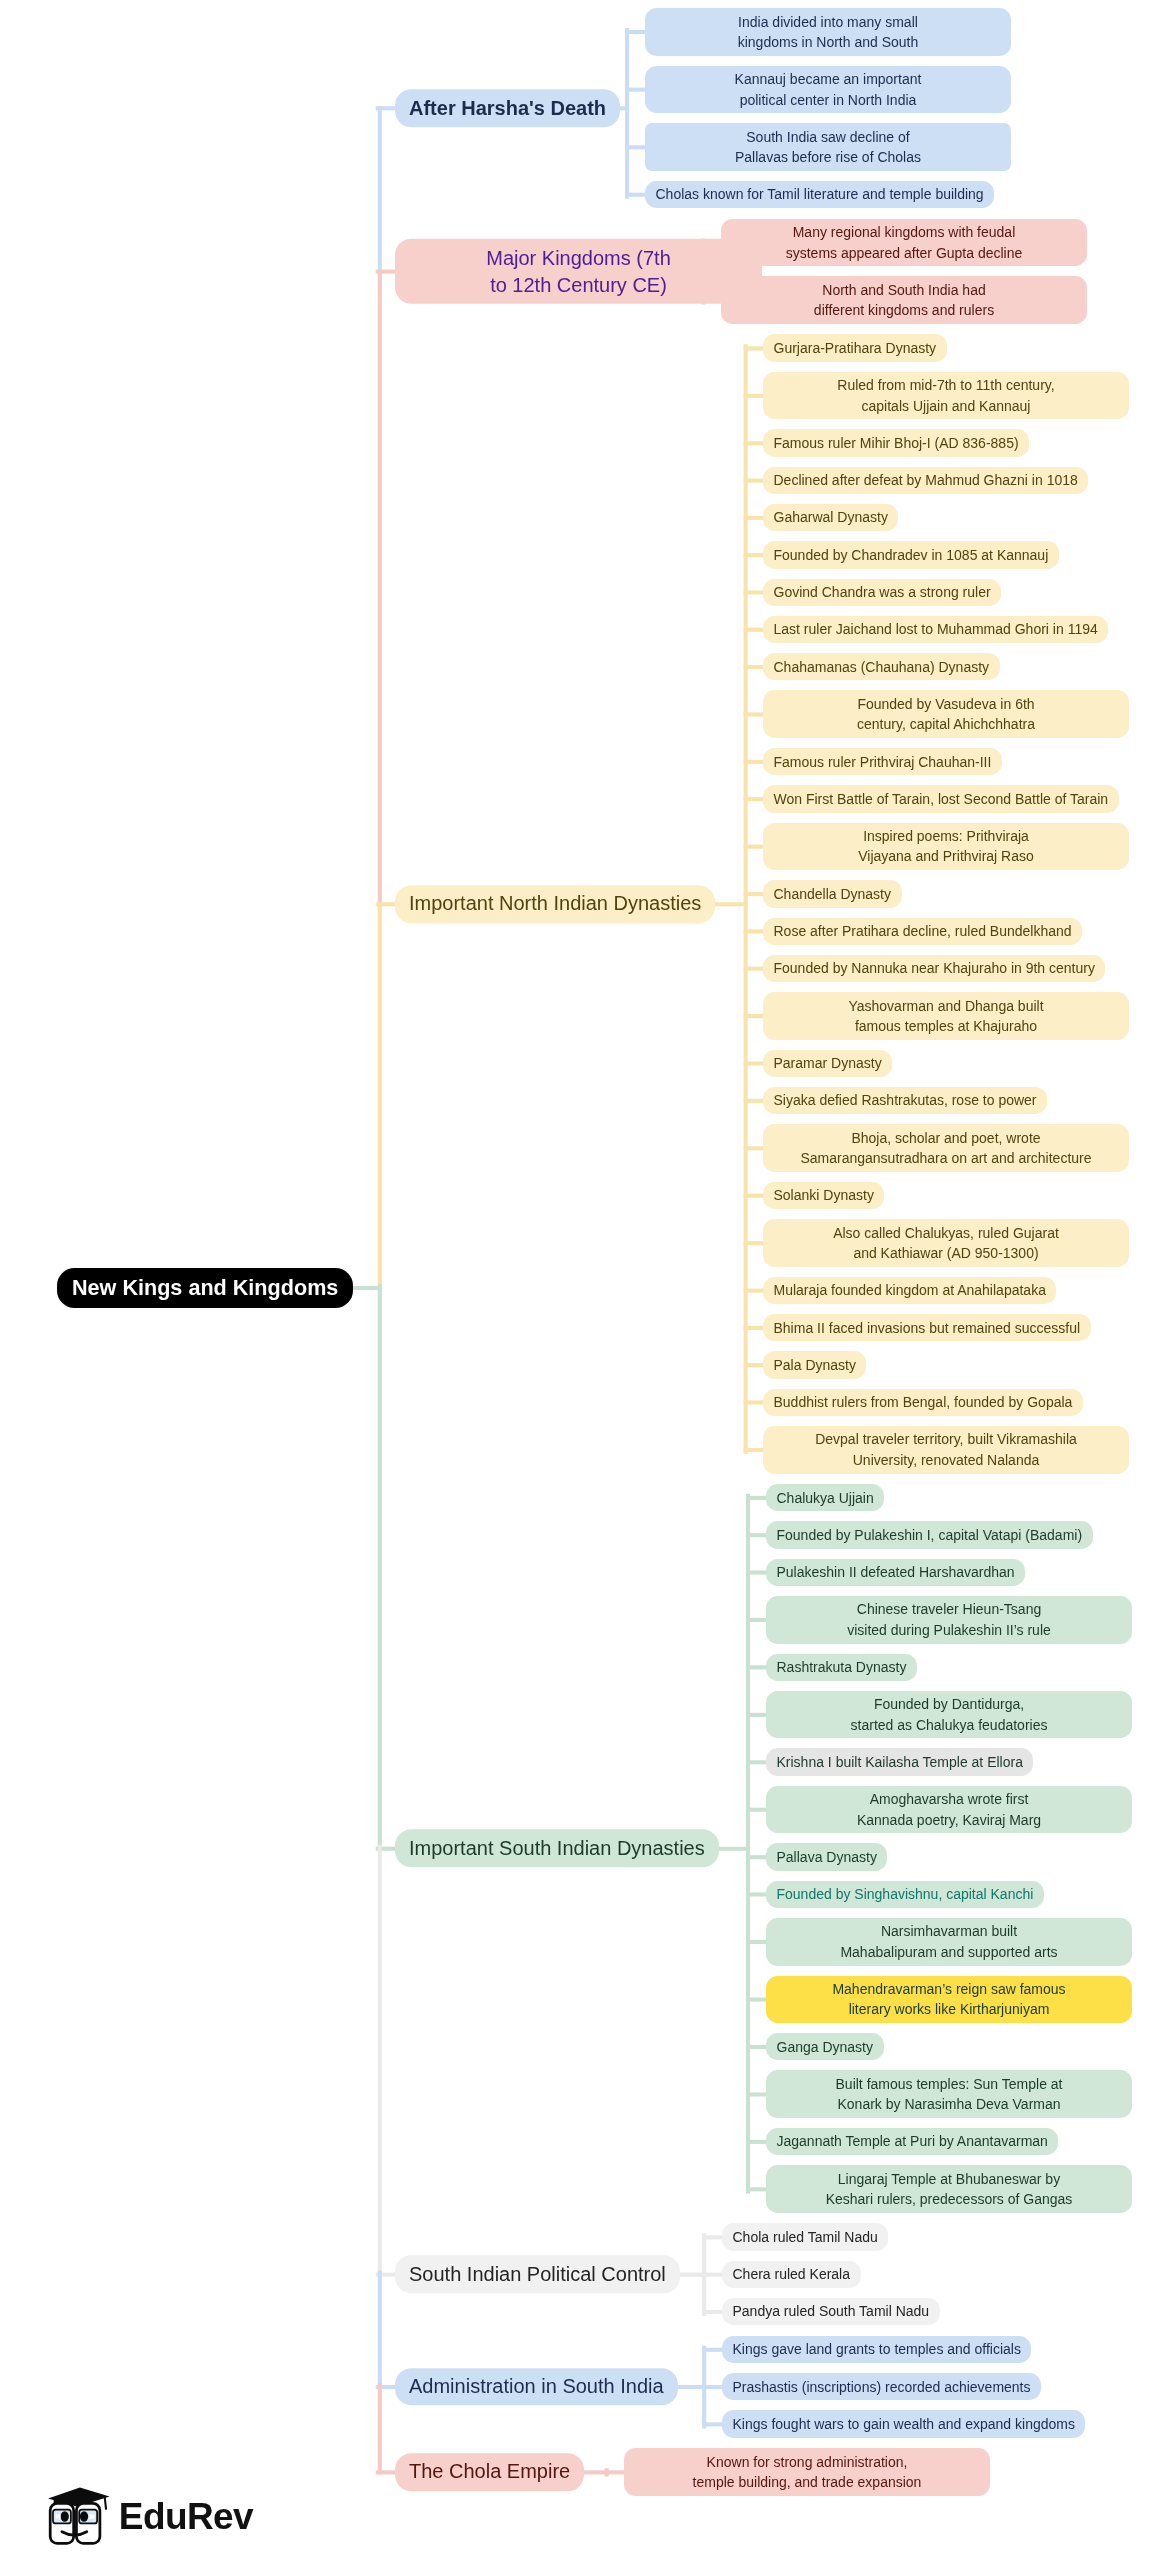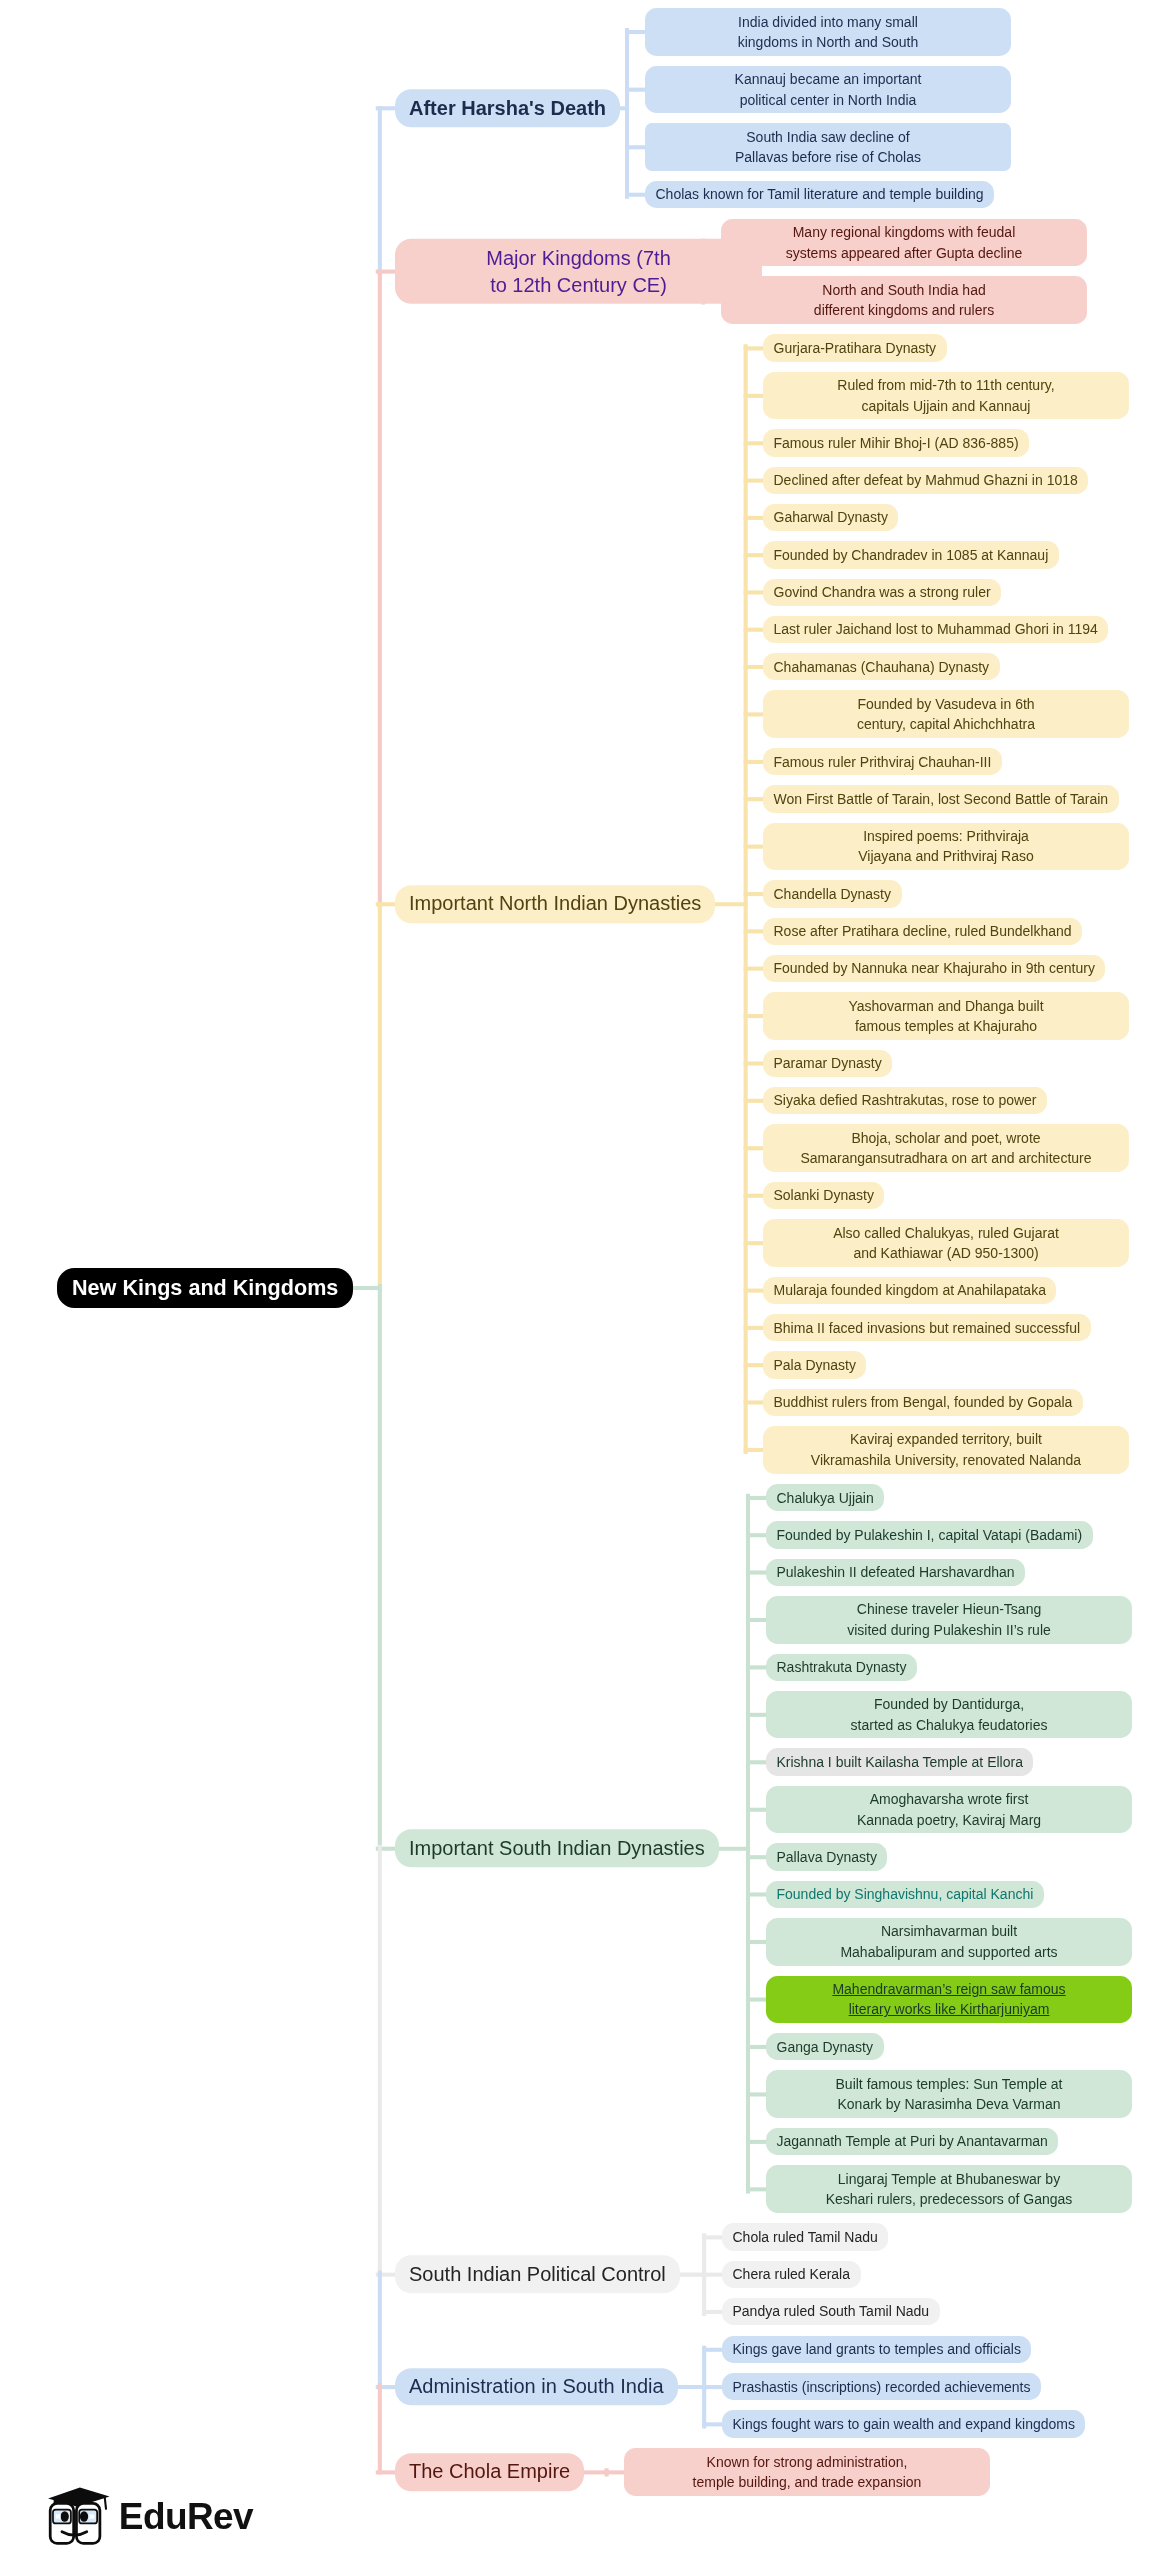--- a/index.html
+++ b/index.html
@@ -172,38 +172,38 @@
           <div class="leaf" style="background: rgb(252, 238, 199); color: rgb(81, 67, 15);">Yashovarman and Dhanga built famous temples at Khajuraho</div>
           <div class="leaf" style="background: rgb(252, 238, 199); color: rgb(81, 67, 15);">Paramar Dynasty</div>
           <div class="leaf" style="background: rgb(252, 238, 199); color: rgb(81, 67, 15);">Siyaka defied Rashtrakutas, rose to power</div>
           <div class="leaf" style="background: rgb(252, 238, 199); color: rgb(81, 67, 15);">Bhoja, scholar and poet, wrote Samarangansutradhara on art and architecture</div>
           <div class="leaf" style="background: rgb(252, 238, 199); color: rgb(81, 67, 15);">Solanki Dynasty</div>
           <div class="leaf" style="background: rgb(252, 238, 199); color: rgb(81, 67, 15);">Also called Chalukyas, ruled Gujarat and Kathiawar (AD 950-1300)</div>
           <div class="leaf" style="background: rgb(252, 238, 199); color: rgb(81, 67, 15);">Mularaja founded kingdom at Anahilapataka</div>
           <div class="leaf" style="background: rgb(252, 238, 199); color: rgb(81, 67, 15);">Bhima II faced invasions but remained successful</div>
           <div class="leaf" style="background: rgb(252, 238, 199); color: rgb(81, 67, 15);">Pala Dynasty</div>
           <div class="leaf" style="background: rgb(252, 238, 199); color: rgb(81, 67, 15);">Buddhist rulers from Bengal, founded by Gopala</div>
-          <div class="leaf" style="background: rgb(252, 238, 199); color: rgb(81, 67, 15);">Kaviraj expanded territory, built Vikramashila University, renovated Nalanda</div>
+          <div class="leaf" style="background: rgb(252, 238, 199); color: rgb(81, 67, 15);">Devpal traveler territory, built Vikramashila University, renovated Nalanda</div>
         </div>
       </div>
       <div class="group">
         <div class="blabel" style="background: rgb(208, 231, 215); color: rgb(27, 58, 41);">Important South Indian Dynasties</div>
         <div class="leaves" style="margin-left: 766px;">
           <div class="leaf" style="background: rgb(208, 231, 215); color: rgb(27, 58, 41);">Chalukya Ujjain</div>
           <div class="leaf" style="background: rgb(208, 231, 215); color: rgb(27, 58, 41);">Founded by Pulakeshin I, capital Vatapi (Badami)</div>
           <div class="leaf" style="background: rgb(208, 231, 215); color: rgb(27, 58, 41);">Pulakeshin II defeated Harshavardhan</div>
           <div class="leaf" style="background: rgb(208, 231, 215); color: rgb(27, 58, 41);">Chinese traveler Hieun-Tsang visited during Pulakeshin II’s rule</div>
           <div class="leaf" style="background: rgb(208, 231, 215); color: rgb(27, 58, 41);">Rashtrakuta Dynasty</div>
           <div class="leaf" style="background: rgb(208, 231, 215); color: rgb(27, 58, 41);">Founded by Dantidurga, started as Chalukya feudatories</div>
           <div class="leaf" style="background: #e5e5e5; color: rgb(27, 58, 41);">Krishna I built Kailasha Temple at Ellora</div>
           <div class="leaf" style="background: rgb(208, 231, 215); color: rgb(27, 58, 41);">Amoghavarsha wrote first Kannada poetry, Kaviraj Marg</div>
           <div class="leaf" style="background: rgb(208, 231, 215); color: rgb(27, 58, 41);">Pallava Dynasty</div>
           <div class="leaf" style="background: rgb(208, 231, 215); color: #0f766e;">Founded by Singhavishnu, capital Kanchi</div>
           <div class="leaf" style="background: rgb(208, 231, 215); color: rgb(27, 58, 41);">Narsimhavarman built Mahabalipuram and supported arts</div>
-          <div class="leaf" style="background: #84cc16; color: rgb(27, 58, 41); text-decoration: underline;">Mahendravarman’s reign saw famous literary works like Kirtharjuniyam</div>
+          <div class="leaf" style="background: #fde047; color: rgb(27, 58, 41);">Mahendravarman’s reign saw famous literary works like Kirtharjuniyam</div>
           <div class="leaf" style="background: rgb(208, 231, 215); color: rgb(27, 58, 41);">Ganga Dynasty</div>
           <div class="leaf" style="background: rgb(208, 231, 215); color: rgb(27, 58, 41);">Built famous temples: Sun Temple at Konark by Narasimha Deva Varman</div>
           <div class="leaf" style="background: rgb(208, 231, 215); color: rgb(27, 58, 41);">Jagannath Temple at Puri by Anantavarman</div>
           <div class="leaf" style="background: rgb(208, 231, 215); color: rgb(27, 58, 41);">Lingaraj Temple at Bhubaneswar by Keshari rulers, predecessors of Gangas</div>
         </div>
       </div>
       <div class="group">
         <div class="blabel" style="background: rgb(241, 241, 241); color: rgb(36, 36, 36);">South Indian Political Control</div>
         <div class="leaves" style="margin-left: 722px;">
           <div class="leaf" style="background: rgb(241, 241, 241); color: rgb(36, 36, 36);">Chola ruled Tamil Nadu</div>

